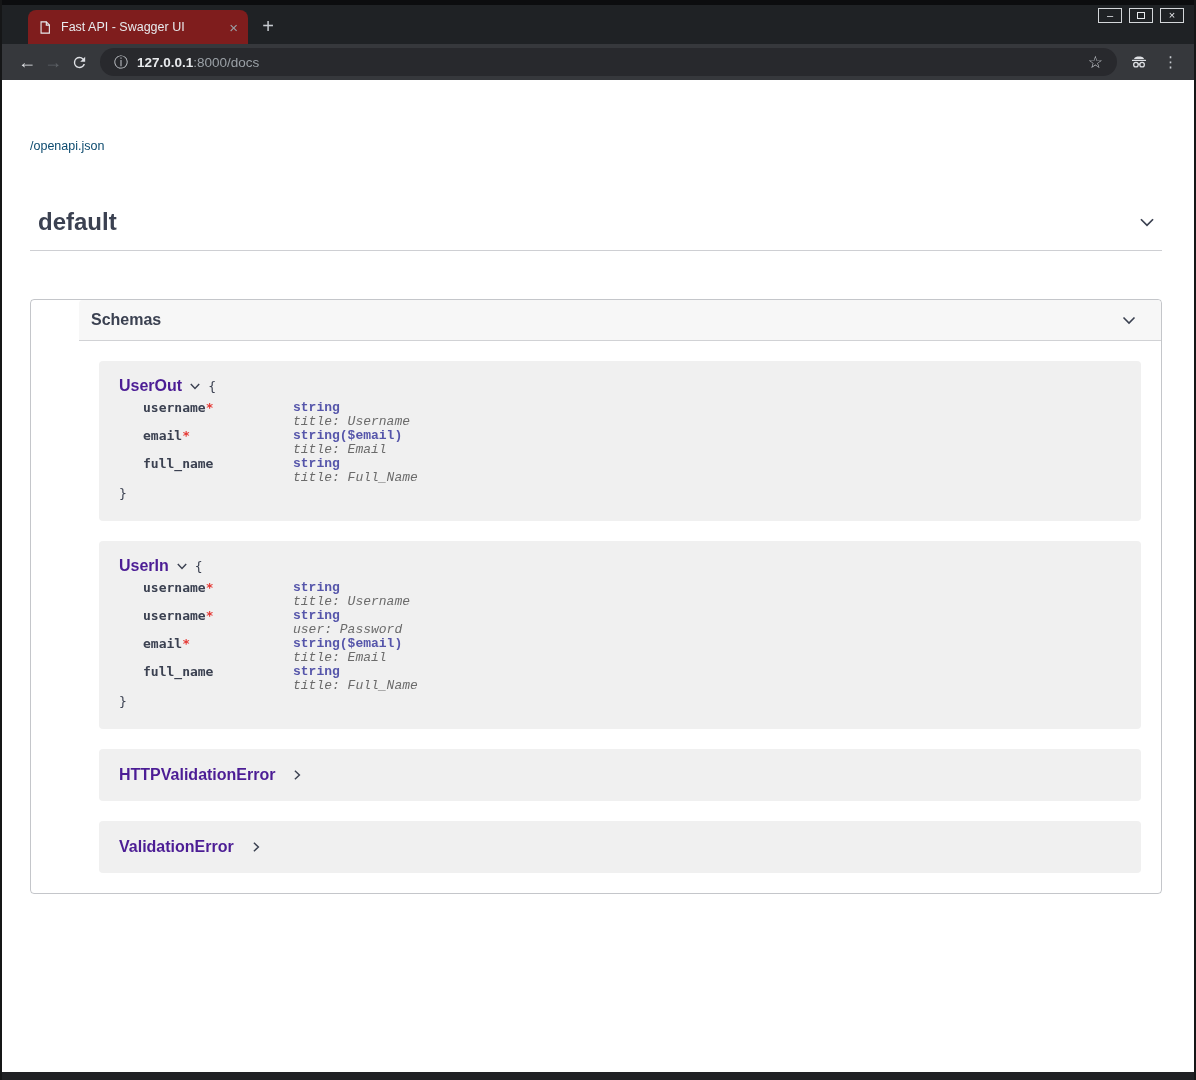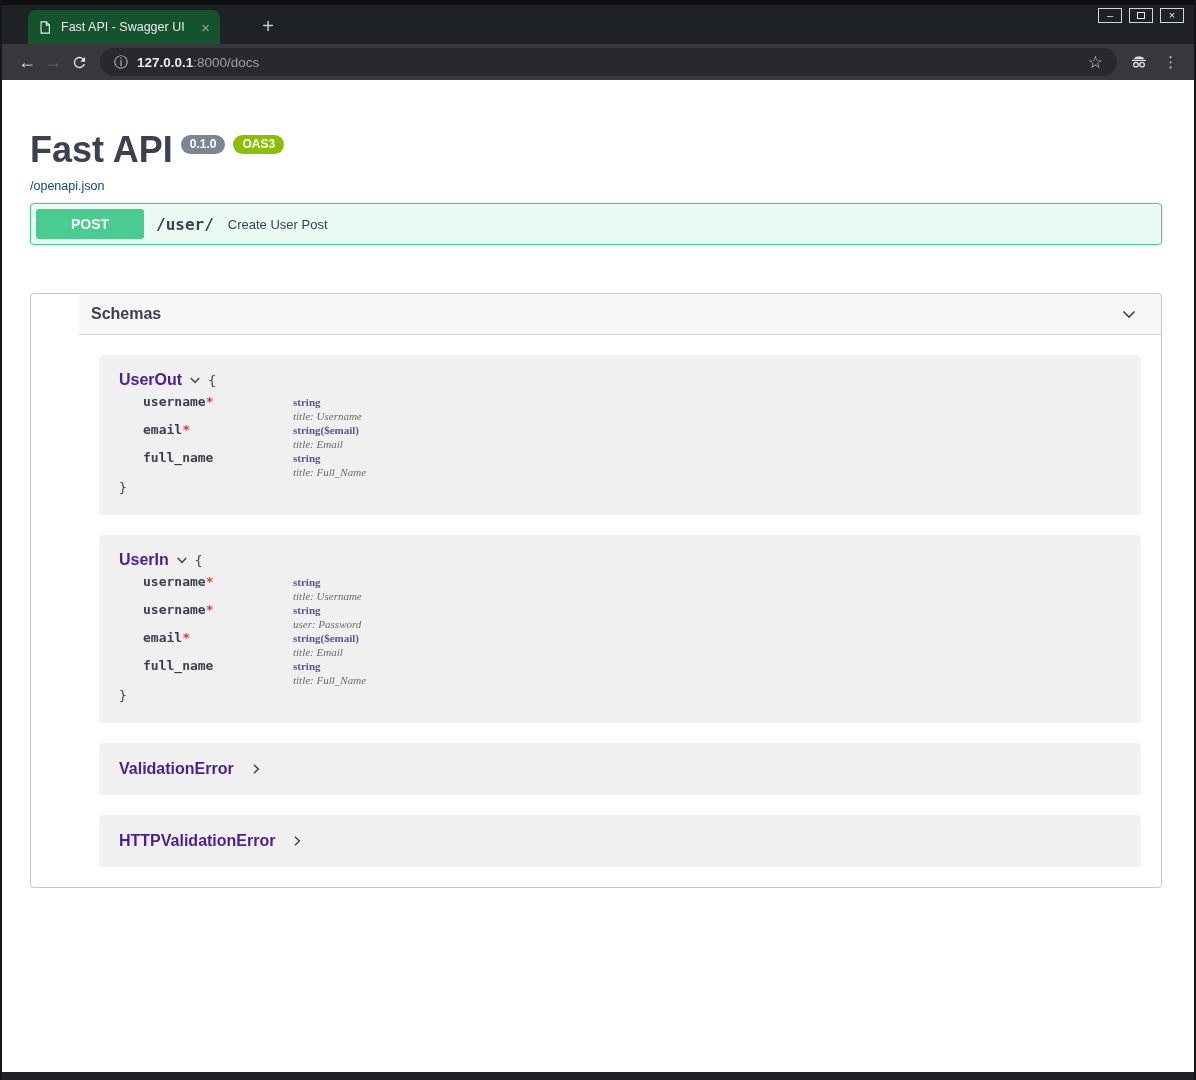--- a/index.html
+++ b/index.html
@@ -4,21 +4,21 @@
 <style>
   * { margin:0; padding:0; box-sizing:border-box; }
   html,body { width:1196px; height:1080px; background:#101112; font-family:"Liberation Sans", sans-serif; }
   .screen { width:1196px; height:1080px; border-left:2px solid #151617; border-right:2px solid #151617; display:flex; flex-direction:column; }
 
   
   .titlebar { height:44px; background:#1f2225; border-top:5px solid #0c0d0f; position:relative; flex:none; }
   .window-controls { position:absolute; top:3px; right:10px; display:flex; gap:7px; }
   .winbtn { width:24px; height:15px; border:1px solid #d4d7da; display:flex; align-items:center; justify-content:center; color:#e8eaed; font-size:11px; line-height:1; background:transparent; cursor:default; }
   .maxglyph { width:8px; height:7px; border:1.5px solid #e8eaed; display:block; }
-  .tab { position:absolute; left:26px; bottom:0; width:192px; height:34px; background:#14532d; border-radius:8px 8px 0 0; display:flex; align-items:center; padding:0 10px; gap:9px; }
+  .tab { position:absolute; left:26px; bottom:0; width:220px; height:34px; background:#7f1d1d; border-radius:8px 8px 0 0; display:flex; align-items:center; padding:0 10px; gap:9px; }
   .tab-title { color:#e8eaed; font-size:12.5px; flex:1; white-space:nowrap; overflow:hidden; }
   .tab-close { color:#9aa0a6; font-size:15px; line-height:1; }
   .newtab { position:absolute; left:252px; bottom:4px; width:28px; height:28px; display:flex; align-items:center; justify-content:center; color:#c7cbd0; font-size:20px; font-weight:300; }
 
   .toolbar { height:36px; background:#36383c; display:flex; align-items:center; padding:0 12px; flex:none; }
   .navicon { font-size:18px; color:#dfe1e5; width:26px; text-align:center; line-height:1; }
   .navicon.disabled { color:#5f6368; }
   .reload-icon { width:26px; display:flex; justify-content:center; }
   .urlbar { flex:1; height:28px; background:#28292d; border-radius:14px; margin:0 10px 0 8px; display:flex; align-items:center; padding:0 14px; gap:9px; }
   .url-info { color:#c7cbd0; font-size:14px; line-height:1; }
@@ -56,21 +56,21 @@
   .model-box { background:#f0f0f0; border-radius:4px; padding:16px 20px 20px; margin-bottom:20px; }
   .model-box:last-child { margin-bottom:0; }
   .model-box.collapsed { padding:17px 20px; }
   .model-title-row { display:flex; align-items:center; gap:7px; }
   .model-name { font-size:16px; font-weight:700; color:#4c1d95; }
   .brace { font-family:"DejaVu Sans Mono", monospace; font-size:13px; color:#3b4151; }
   .props { margin:6px 0 2px 24px; }
   .prop-row { display:flex; }
   .prop-name { width:150px; font-family:"DejaVu Sans Mono", monospace; font-size:13px; font-weight:700; color:#3b4151; line-height:14px; }
   .star { color:#e53935; }
-  .prop-detail { font-family:Liberation Serif, serif; font-size:11px; line-height:14px; }
+  .prop-detail { font-family:Liberation Mono, monospace; font-size:13px; line-height:14px; }
   .prop-type { color:#5555aa; font-weight:700; }
   .prop-meta { color:#6b6b6b; font-style:italic; }
   .close-brace { line-height:14px; margin-top:0; }
   .chev { flex:none; }
   .collapsed-row { display:flex; align-items:center; gap:16px; }
 
   .bottombar { height:8px; background:#202124; flex:none; }
 </style>
 </head>
 <body>
@@ -123,33 +123,29 @@
           <circle cx="15.7" cy="15.2" r="2.7" fill="none" stroke="#dfe1e5" stroke-width="1.5"></circle>
           <path d="M10.8 14.6h2.4" stroke="#dfe1e5" stroke-width="1.4"></path>
         </svg>
     </span>
     <span class="menu-dots">⋮</span>
   </div>
 
   <div class="content">
     <div class="swagger">
 
-      <div class="info-block">
-        <span class="api-title">Fast API</span>
-        <span class="badge version">0.1.0</span>
-        <span class="badge oas">OAS3</span>
+      <a class="spec-link" href="#">/openapi.json</a>
+
+      <div class="tag-section">
+        <span class="tag-name">default</span>
+        <svg class="chev" width="22" height="22" viewBox="0 0 20 20">
+            <polyline points="4.5,7.5 10,13 15.5,7.5" fill="none" stroke="#3b4151" stroke-width="1.6"></polyline>
+          </svg>
       </div>
-      <a class="spec-link" href="#">/openapi.json</a>
-
-
-      <div class="opblock">
-        <button class="method-btn">POST</button>
-        <span class="op-path">/user/</span>
-        <span class="op-summary">Create User Post</span>
-      </div>
+
 
       <div class="models">
         <div class="models-header">
           <span class="models-title">Schemas</span>
           <svg class="chev" width="20" height="20" viewBox="0 0 20 20">
               <polyline points="4.5,7.5 10,13 15.5,7.5" fill="none" stroke="#3b4151" stroke-width="1.6"></polyline>
             </svg>
         </div>
         <div class="models-body">
 
@@ -223,30 +219,30 @@
                   <div class="prop-type">string</div>
                   <div class="prop-meta">title: Full_Name</div>
                 </div>
               </div>
             </div>
             <div class="brace close-brace">}</div>
           </div>
 
           <div class="model-box collapsed">
             <div class="collapsed-row">
-              <span class="model-name">ValidationError</span>
+              <span class="model-name">HTTPValidationError</span>
               <svg class="chev" width="12" height="12" viewBox="0 0 20 20">
                   <polyline points="6.5,3 14,10 6.5,17" fill="none" stroke="#3b4151" stroke-width="2.4"></polyline>
                 </svg>
             </div>
           </div>
 
           <div class="model-box collapsed">
             <div class="collapsed-row">
-              <span class="model-name">HTTPValidationError</span>
+              <span class="model-name">ValidationError</span>
               <svg class="chev" width="12" height="12" viewBox="0 0 20 20">
                   <polyline points="6.5,3 14,10 6.5,17" fill="none" stroke="#3b4151" stroke-width="2.4"></polyline>
                 </svg>
             </div>
           </div>
 
         </div>
       </div>
 
     </div>

